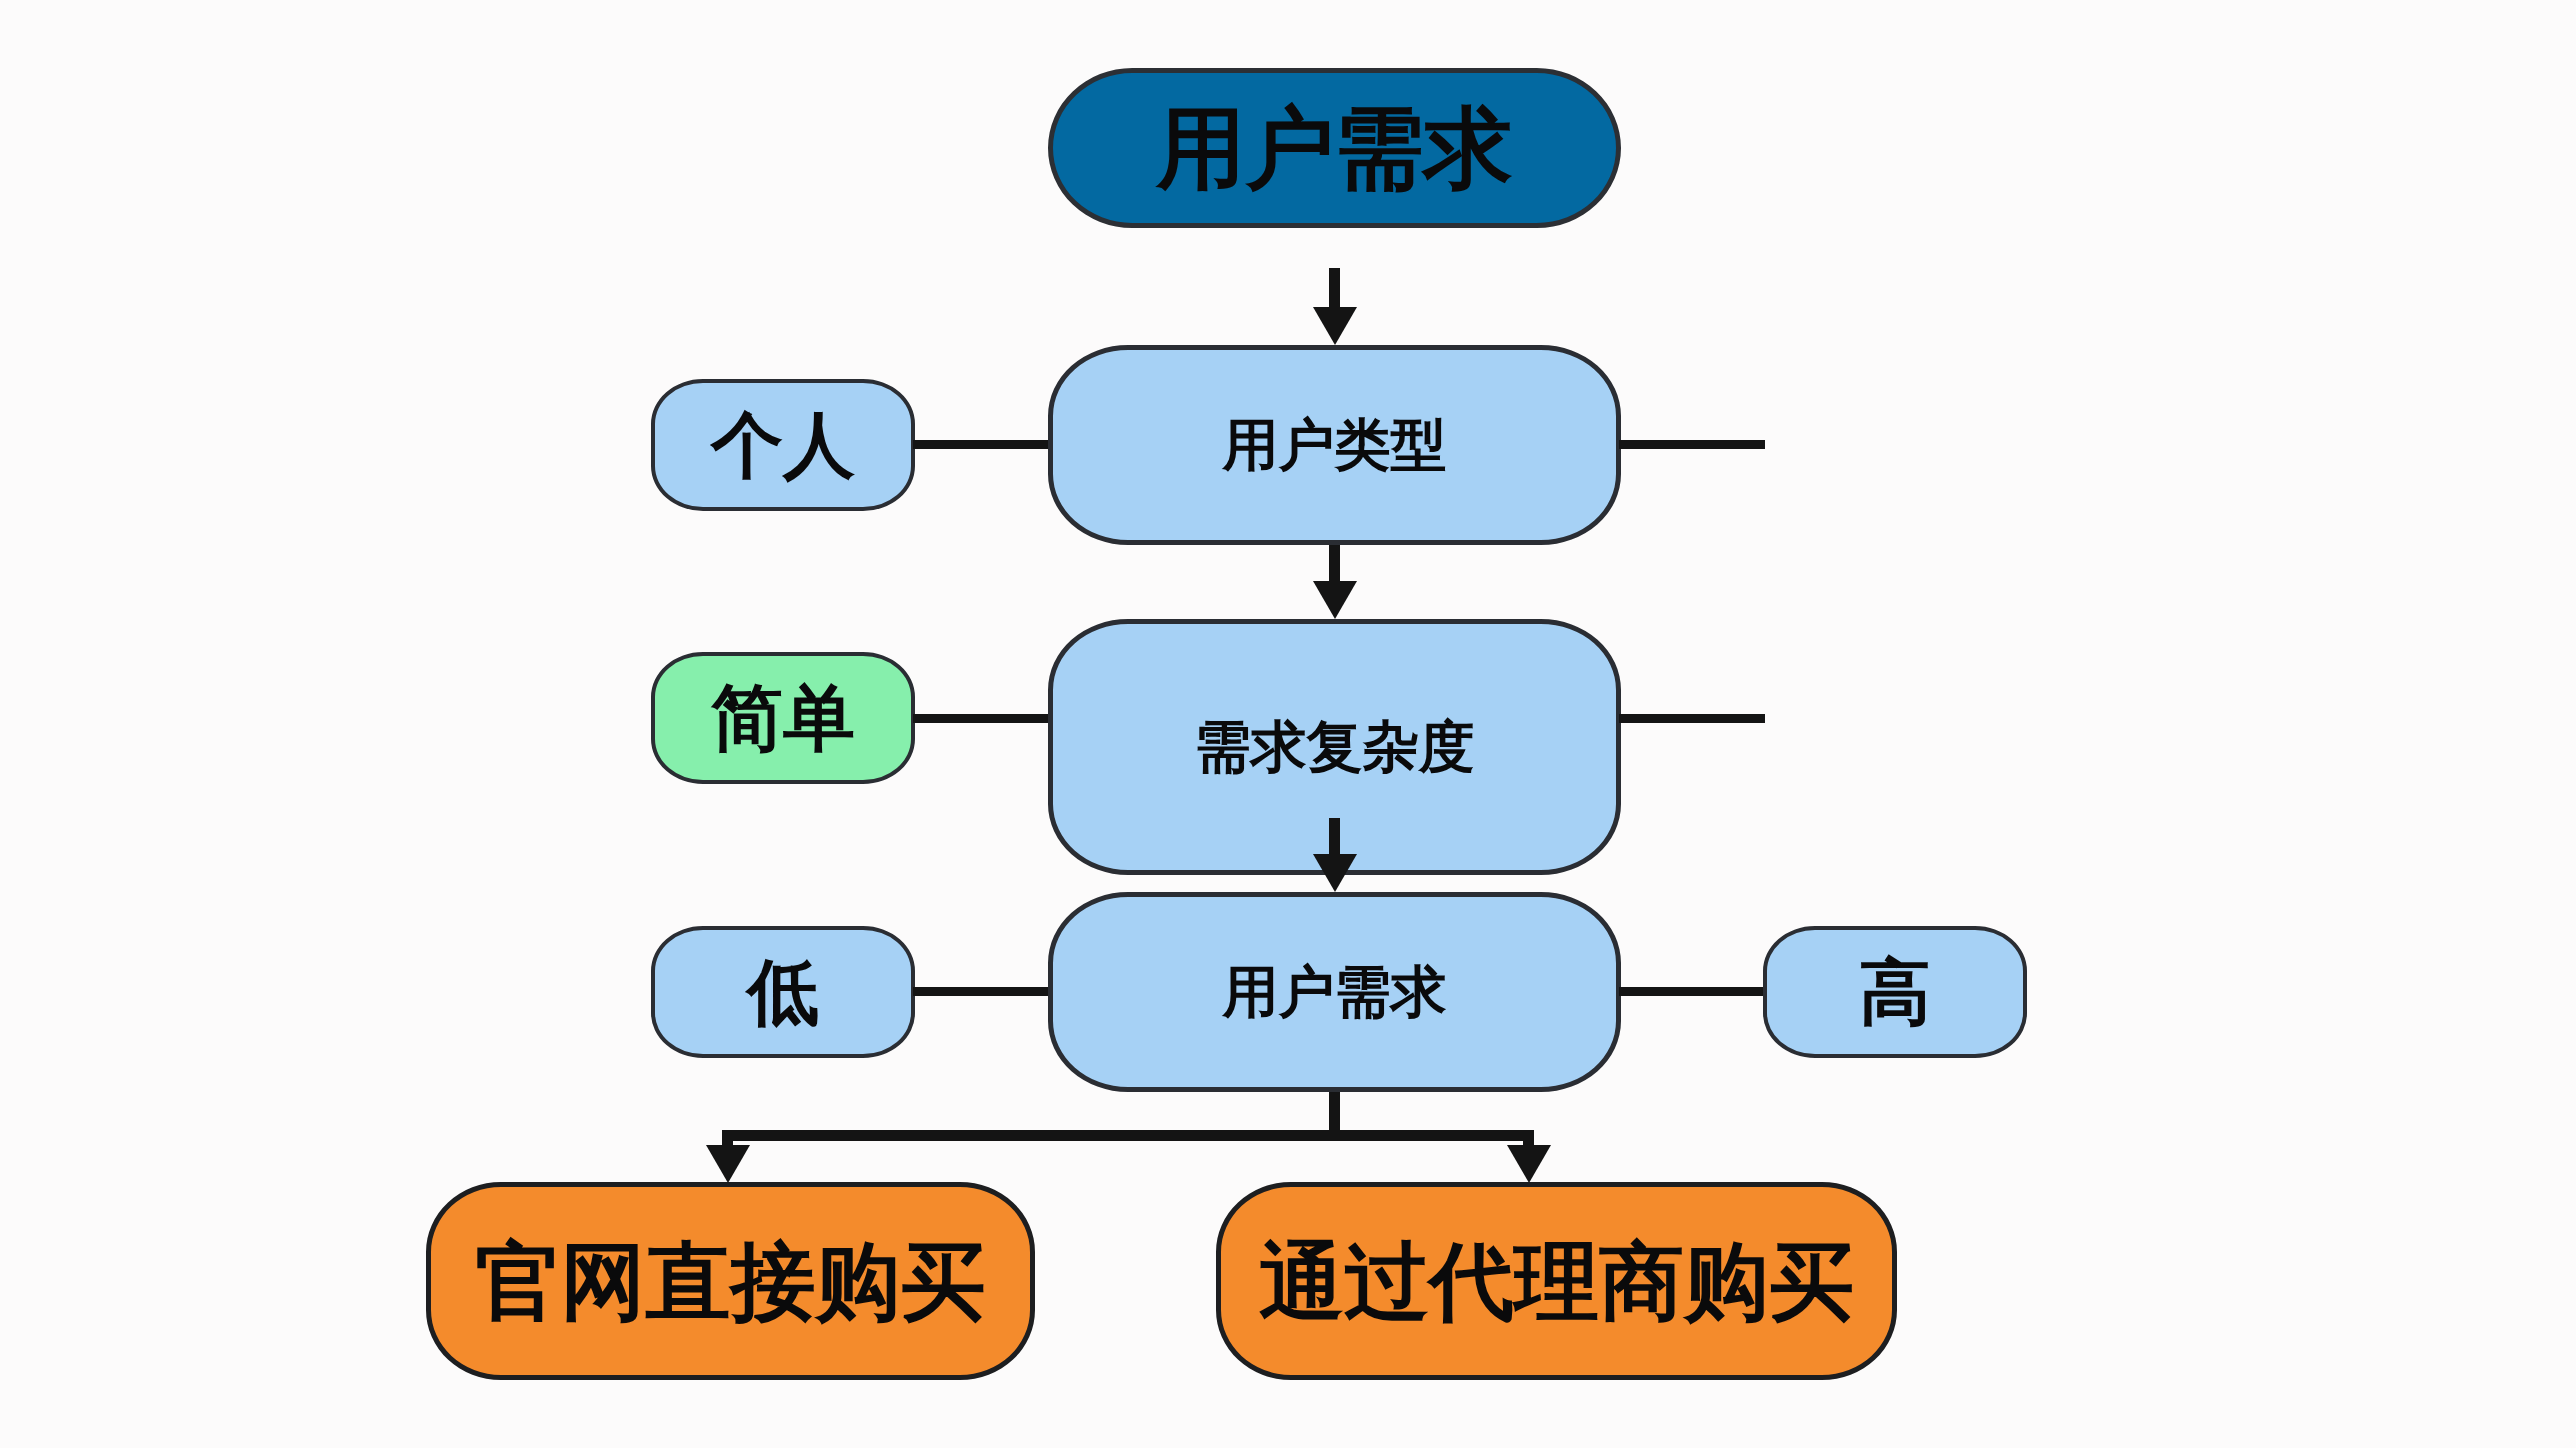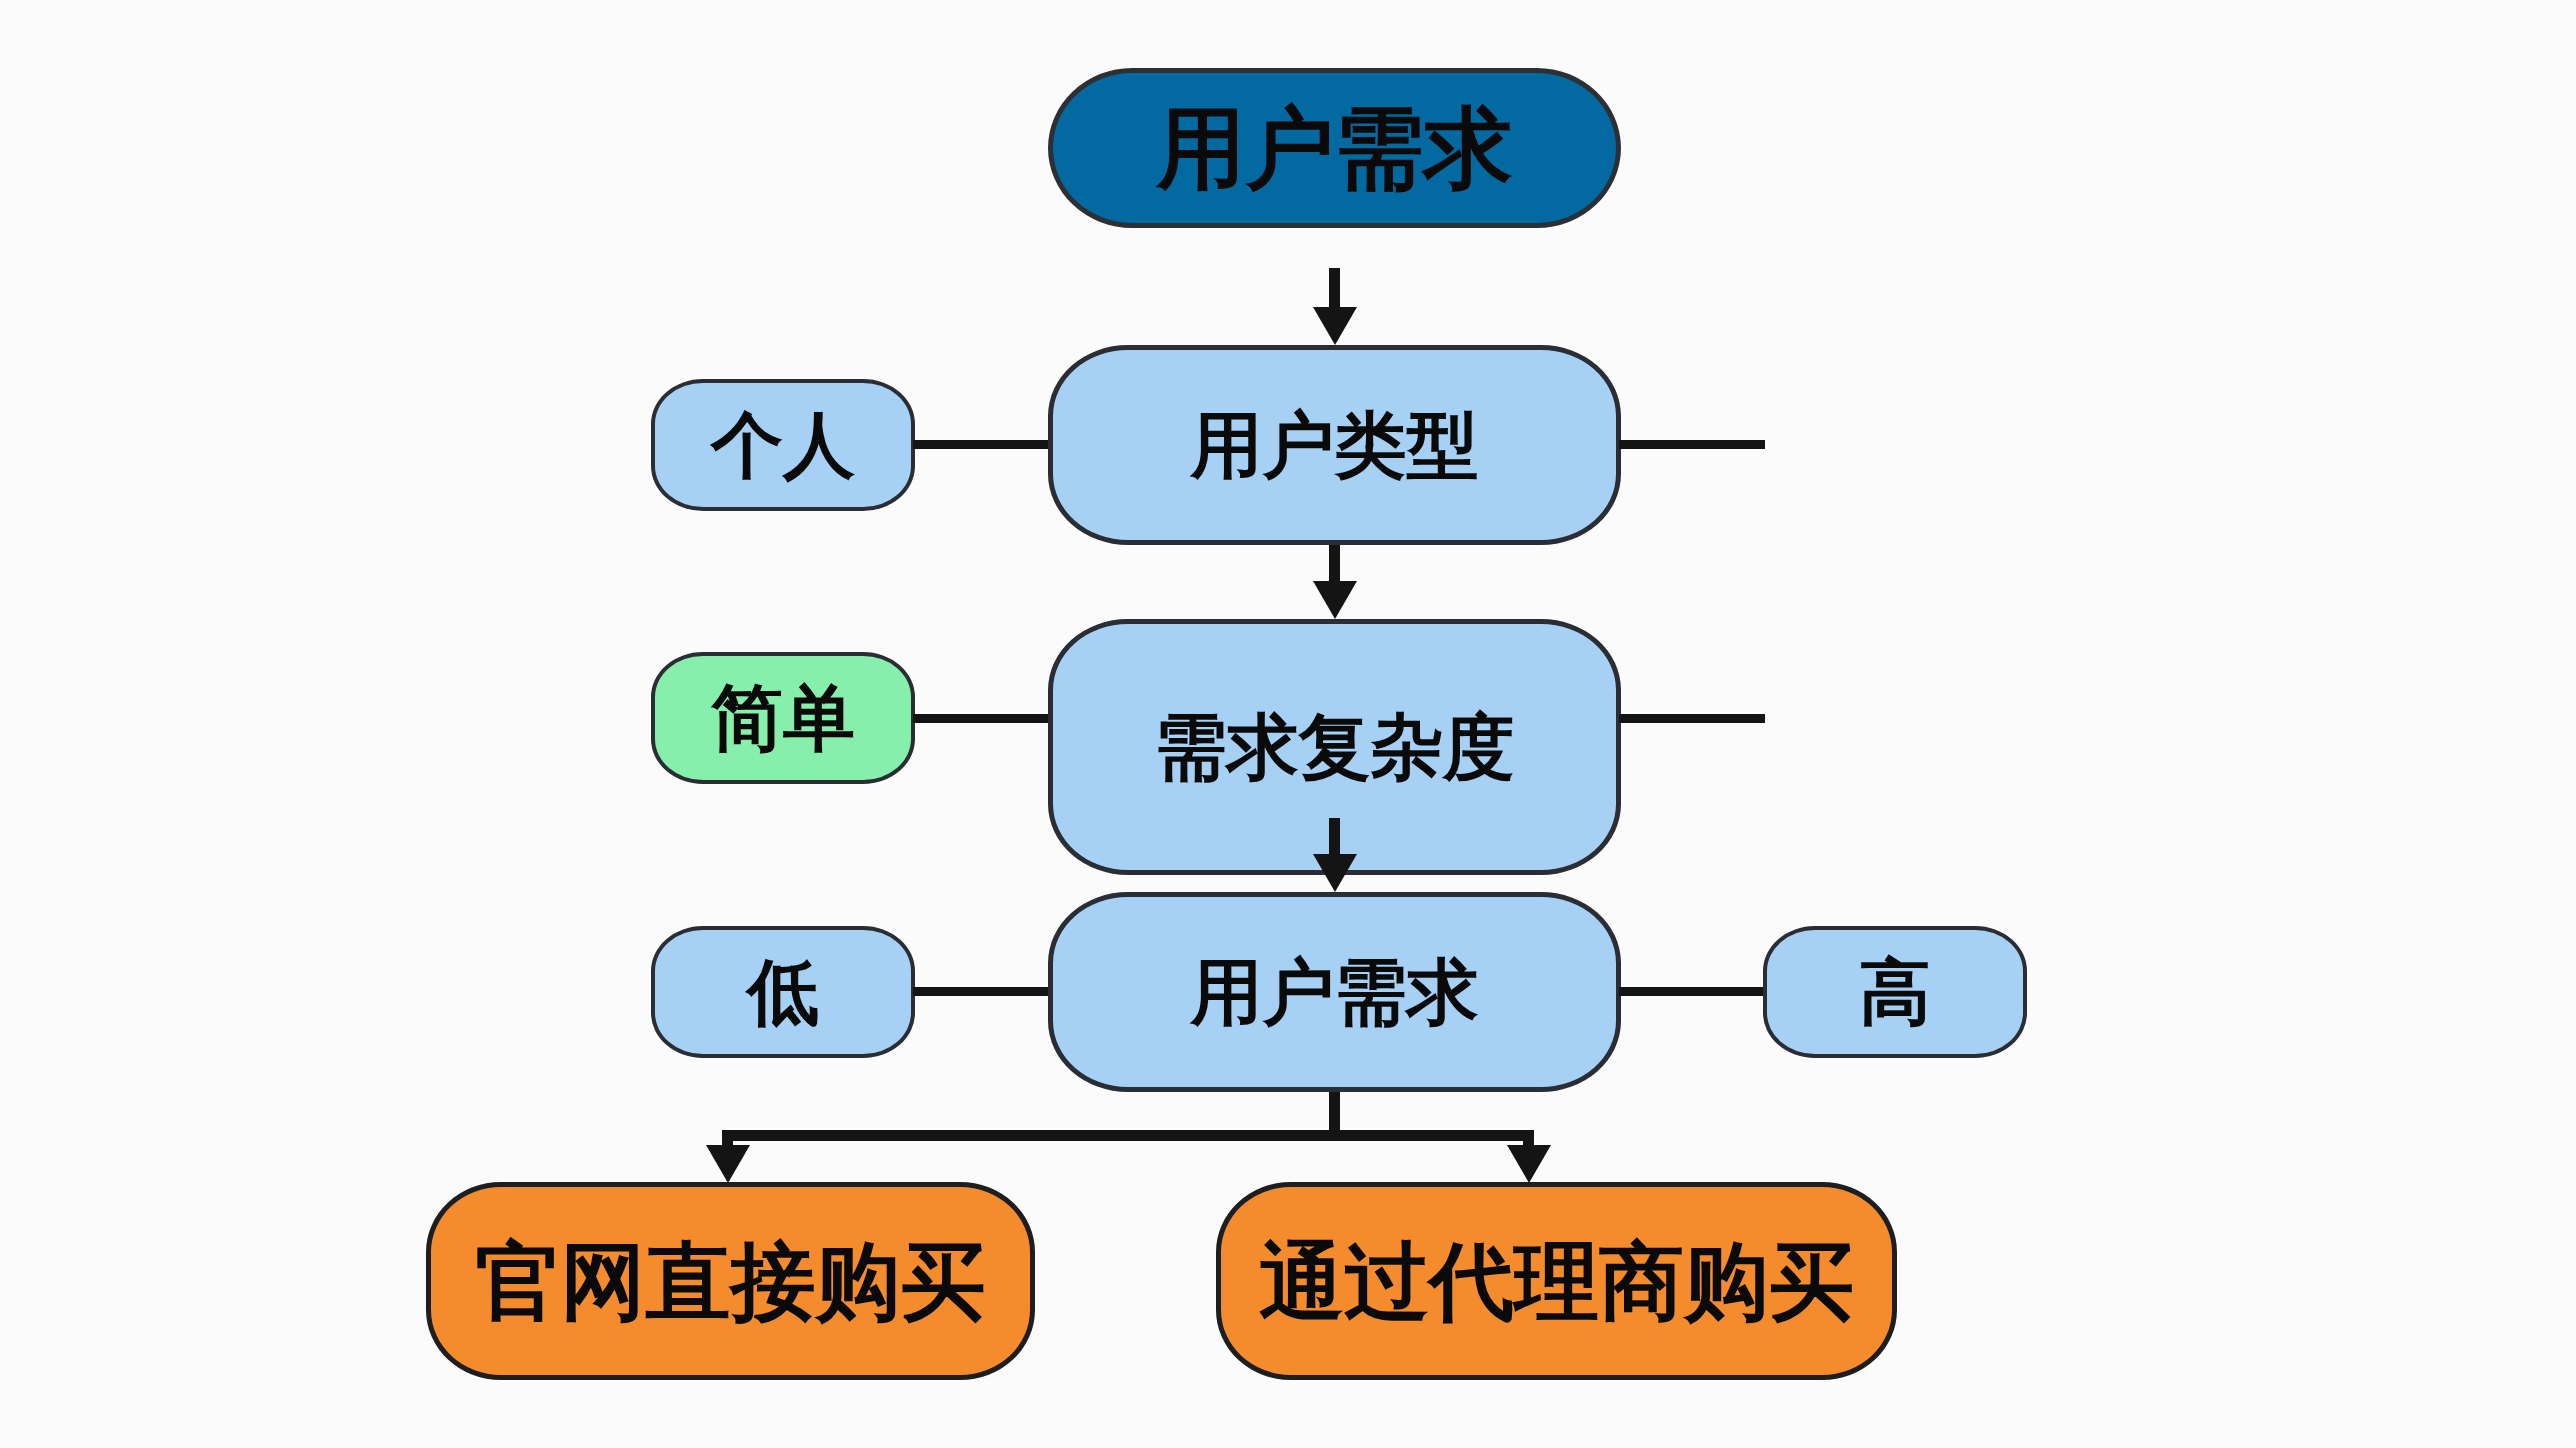--- a/index.html
+++ b/index.html
@@ -29,21 +29,21 @@
   .node .label { display: block; }
   
   .node.root {
     border-radius: 99px / 94px;
     font-size: 89px;
     border-color: #2c2f34;
   }
   
   .node.center-big {
     border-radius: 80px / 71px;
-    font-size: 72px;
+    font-size: 56px;
     border-color: #2a2d33;
   }
   
   .node.pill {
     border-radius: 52px / 45px;
     font-size: 72px;
     border-width: 4.7px;
     border-color: #2a2d33;
   }
   

